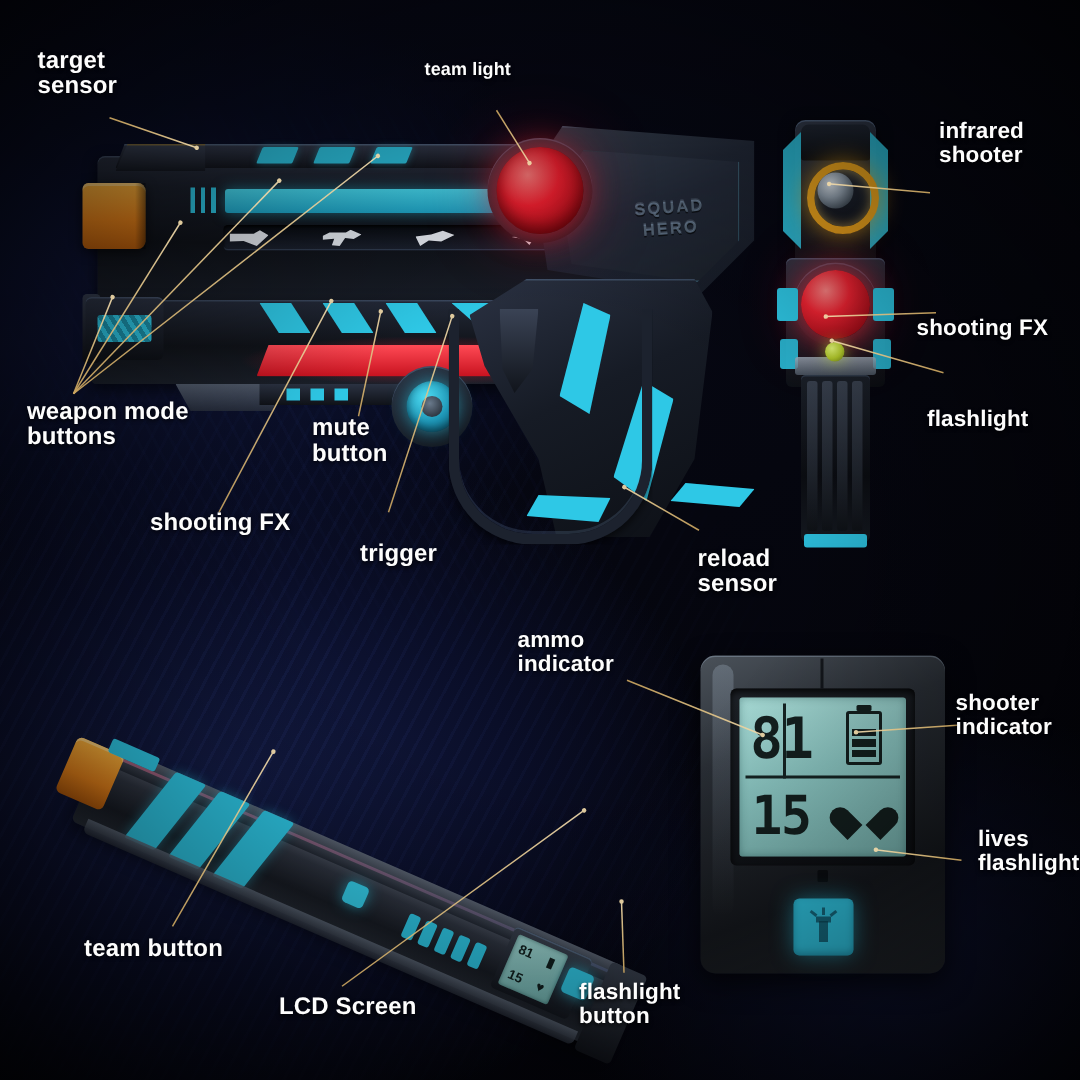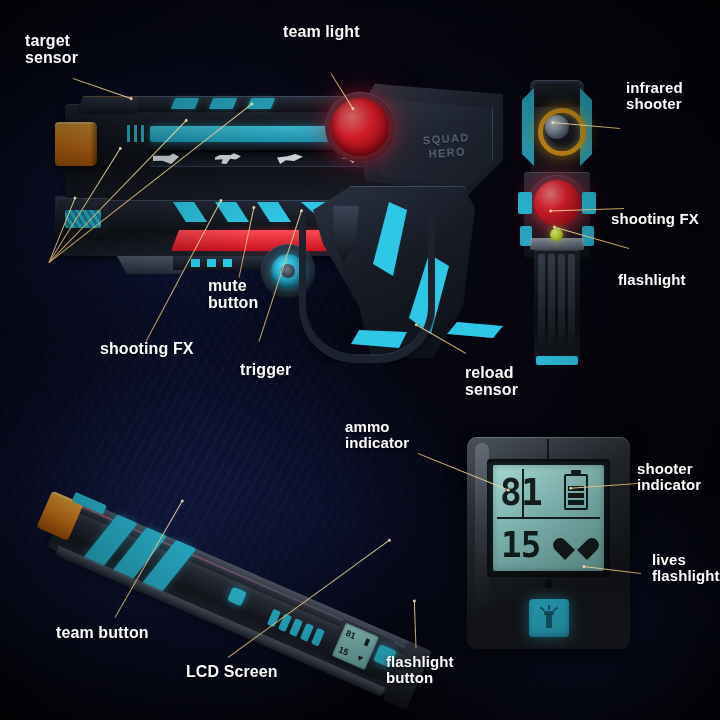--- a/index.html
+++ b/index.html
@@ -461,26 +461,28 @@
   <div class="lead dot" style="left:418px; top:453px; width:98px;  transform:rotate(22deg);"></div>
   <div class="lead dot" style="left:638px; top:483px; width:68px;  transform:rotate(176deg);"></div>
   <div class="lead dot" style="left:641px; top:573px; width:58px;  transform:rotate(187deg);"></div>
 
   <div class="lead dot" style="left:115px; top:617px; width:135px; transform:rotate(-60deg);"></div>
   <div class="lead dot" style="left:228px; top:657px; width:200px; transform:rotate(-36deg);"></div>
   <div class="lead dot" style="left:416px; top:648px; width:48px;  transform:rotate(-92deg);"></div>
 
   <div class="label" style="left:25px;  top:32px;  font-size:16px;">target
 sensor</div>
-  <div class="label" style="left:283px; top:23px;  font-size:16px;">team light</div>
+  <div class="label" style="left:283px; top:40px;  font-size:12px;">team light</div>
   <div class="label" style="left:626px; top:80px;  font-size:15px;">infrared
 shooter</div>
   <div class="label" style="left:611px; top:211px; font-size:15px;">shooting FX</div>
   <div class="label" style="left:618px; top:272px; font-size:15px;">flashlight</div>
 
+  <div class="label" style="left:18px;  top:266px; font-size:16px;">weapon mode
+buttons</div>
   <div class="label" style="left:208px; top:277px; font-size:16px;">mute
 button</div>
   <div class="label" style="left:100px; top:340px; font-size:16px;">shooting FX</div>
   <div class="label" style="left:240px; top:361px; font-size:16px;">trigger</div>
   <div class="label" style="left:465px; top:364px; font-size:16px;">reload
 sensor</div>
 
   <div class="label" style="left:345px; top:419px; font-size:15px;">ammo
 indicator</div>
   <div class="label" style="left:637px; top:461px; font-size:15px;">shooter

